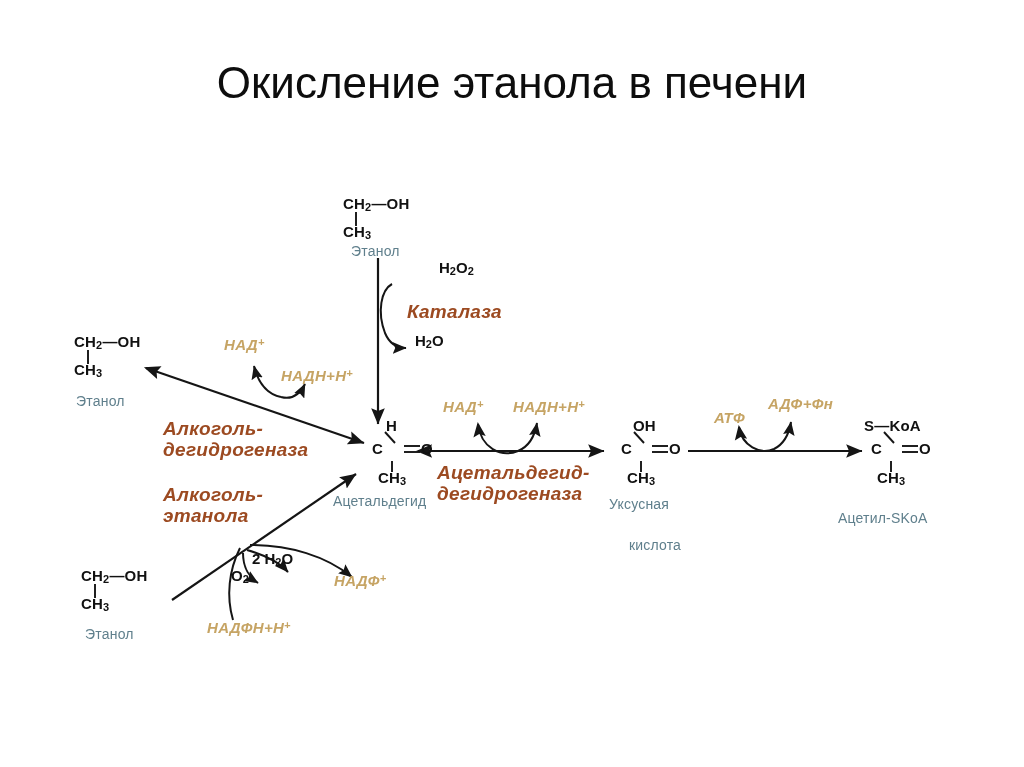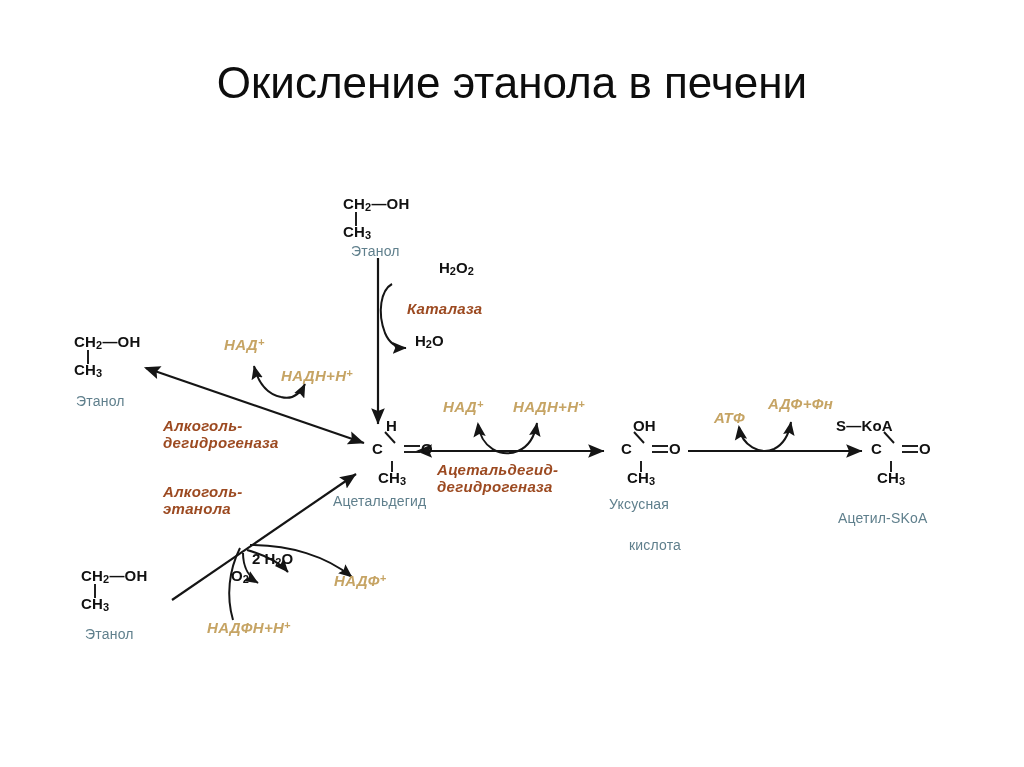--- a/index.html
+++ b/index.html
@@ -63,21 +63,21 @@
     font-weight: 400;
     color: #5f7f8c;
     letter-spacing: 0.2px;
   }
 
   
   .enzyme {
     font-family: "Liberation Sans", sans-serif;
     font-weight: bold;
     font-style: italic;
-    font-size: 15px;
+    font-size: 19px;
     color: #9c4a21;
     letter-spacing: 0.3px;
     line-height: 1.12;
   }
 
   
   .cofactor {
     font-family: "Liberation Sans", sans-serif;
     font-weight: bold;
     font-style: italic;
@@ -245,21 +245,21 @@
   <div class="abs chem" style="left:627px; top:470px;">
     <span>CH</span><sub>3</sub>
   </div>
   <div class="abs cname" style="left:609px; top:497px; text-align:left; width:92px;">Уксусная</div>
   <div class="abs cname" style="left:609px; top:516px; text-align:center; width:92px;margin-top:22px;">кислота</div>
 
   <div class="abs cofactor" style="left:714px; top:410px;">АТФ</div>
   <div class="abs cofactor" style="left:768px; top:396px;">АДФ+Фн</div>
 
 
-  <div class="abs chem" style="left:836px; top:418px;text-align:center;">S—KoA</div>
+  <div class="abs chem" style="left:864px; top:418px;text-align:center;">S—KoA</div>
   <div class="abs chem" style="left:871px; top:441px;">C</div>
   <div class="abs chem" style="left:919px; top:441px;">O</div>
   <div class="abs chem" style="left:877px; top:470px;">
     <span>CH</span><sub>3</sub>
   </div>
   <div class="abs cname" style="left:838px; top:511px;">Ацетил-SKoA</div>
 
   <div class="abs chem" style="left:81px; top:568px;">
     <span>CH</span><sub>2</sub><span>—OH</span>
   </div>

